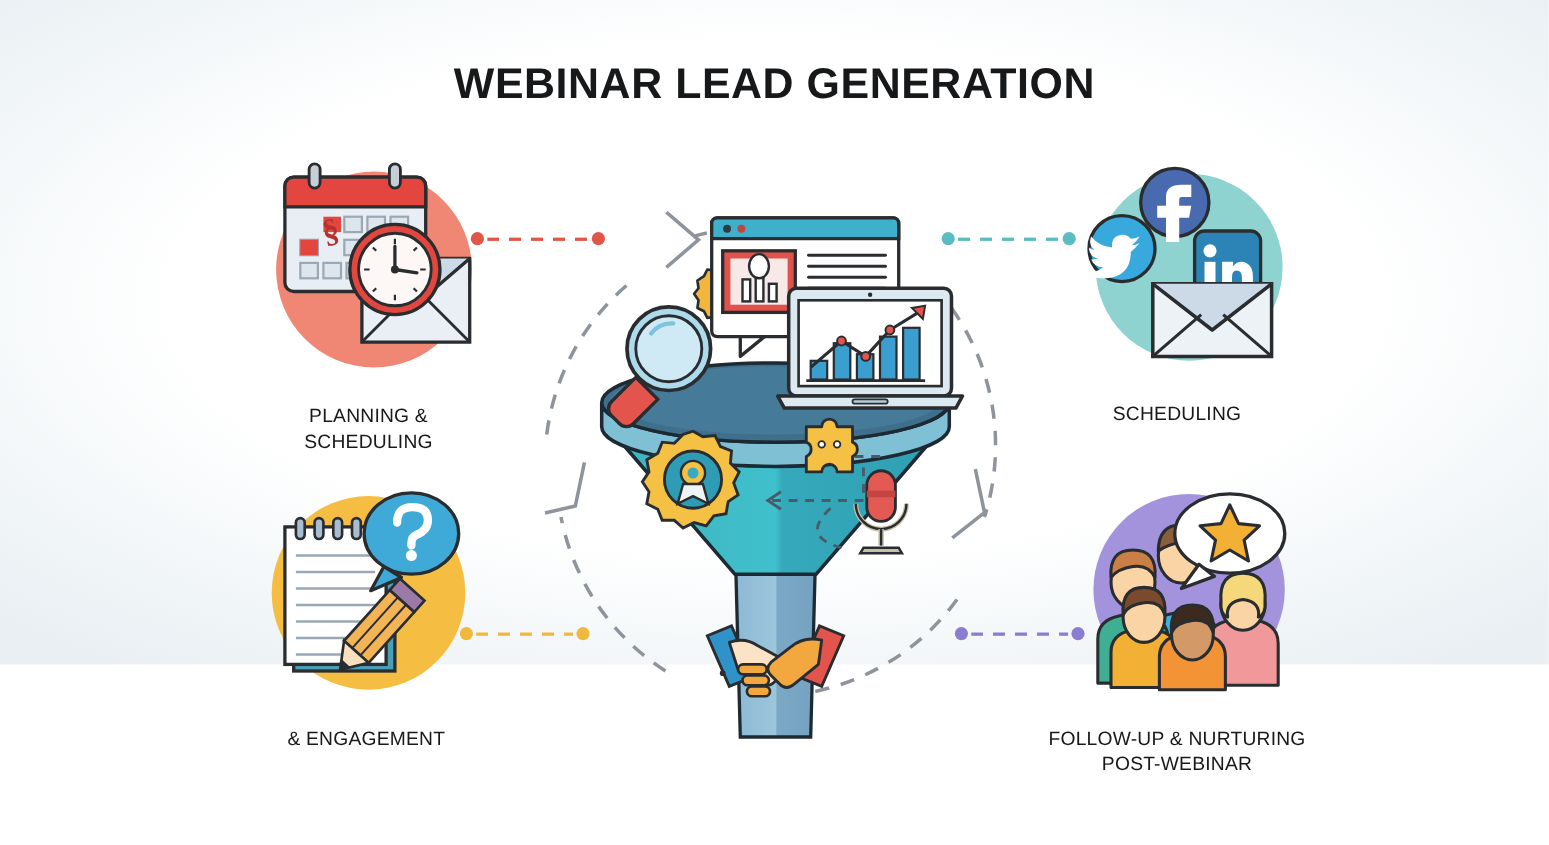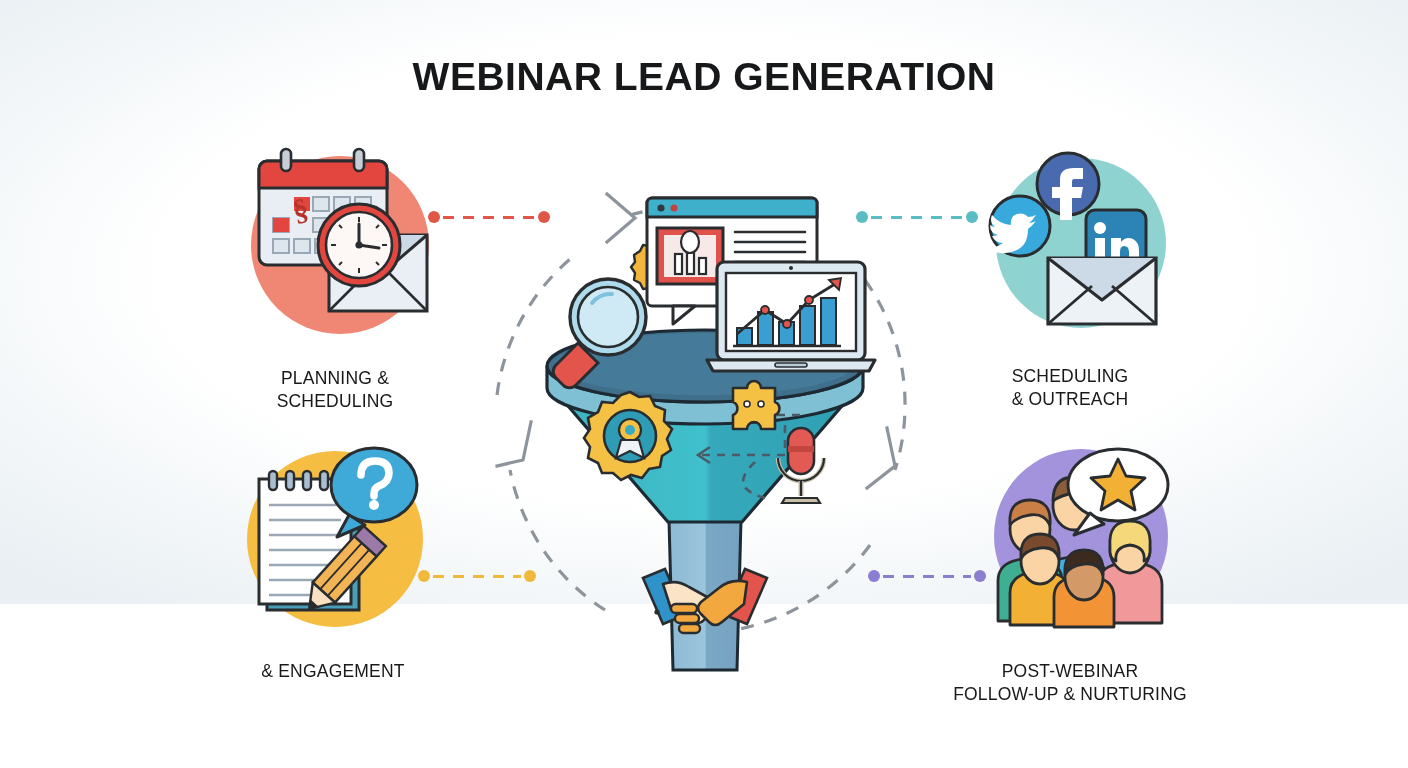--- a/index.html
+++ b/index.html
@@ -307,21 +307,20 @@
 
         <g>
           <path d="M70,110 h108 v66 h-108 Z" fill="#edf2f7" stroke="#2a2d30" stroke-width="3.2"></path>
           <path d="M70,110 l54,42 l54,-42" fill="#ccd9e6" stroke="#2a2d30" stroke-width="3.2" stroke-linejoin="round"></path>
           <path d="M70,176 l44,-38 M178,176 l-44,-38" stroke="#2a2d30" stroke-width="2.8"></path>
         </g>
       </svg>
     </div>
     <div class="label">
       <div>SCHEDULING</div>
-      <div>&amp; OUTREACH</div>
     </div>
   </div>
 
   <div class="abs quad" id="quad-bl">
     <div class="badge">
       <div class="disc"></div>
       <svg width="200" height="195" viewBox="0 0 200 195" style="position:absolute;left:0;top:0;">
 
         <g>
           <rect x="26" y="42" width="92" height="125" fill="#4a9fb8" stroke="#2a2d30" stroke-width="3"></rect>
@@ -395,22 +394,22 @@
         </g>
 
         <g>
           <ellipse cx="140" cy="42" rx="50" ry="36" fill="#ffffff" stroke="#2a2d30" stroke-width="3"></ellipse>
           <path d="M112,70 l-16,22 l30,-11 Z" fill="#ffffff" stroke="#2a2d30" stroke-width="3" stroke-linejoin="round"></path>
           <path d="M140,16 l8,17 l19,2 l-14,13 l4,19 l-17,-10 l-17,10 l4,-19 l-14,-13 l19,-2 Z" fill="#f2b135" stroke="#2a2d30" stroke-width="2.8" stroke-linejoin="round"></path>
         </g>
       </svg>
     </div>
     <div class="label">
+      <div>FOLLOW-UP &amp; NURTURING</div>
       <div>POST-WEBINAR</div>
-      <div>FOLLOW-UP &amp; NURTURING</div>
     </div>
   </div>
 
   <div class="abs conn" id="conn-tl">
     <span class="dot"></span>
     <span class="dash"></span>
     <span class="dot"></span>
   </div>
   <div class="abs conn" id="conn-tr">
     <span class="dot"></span>

